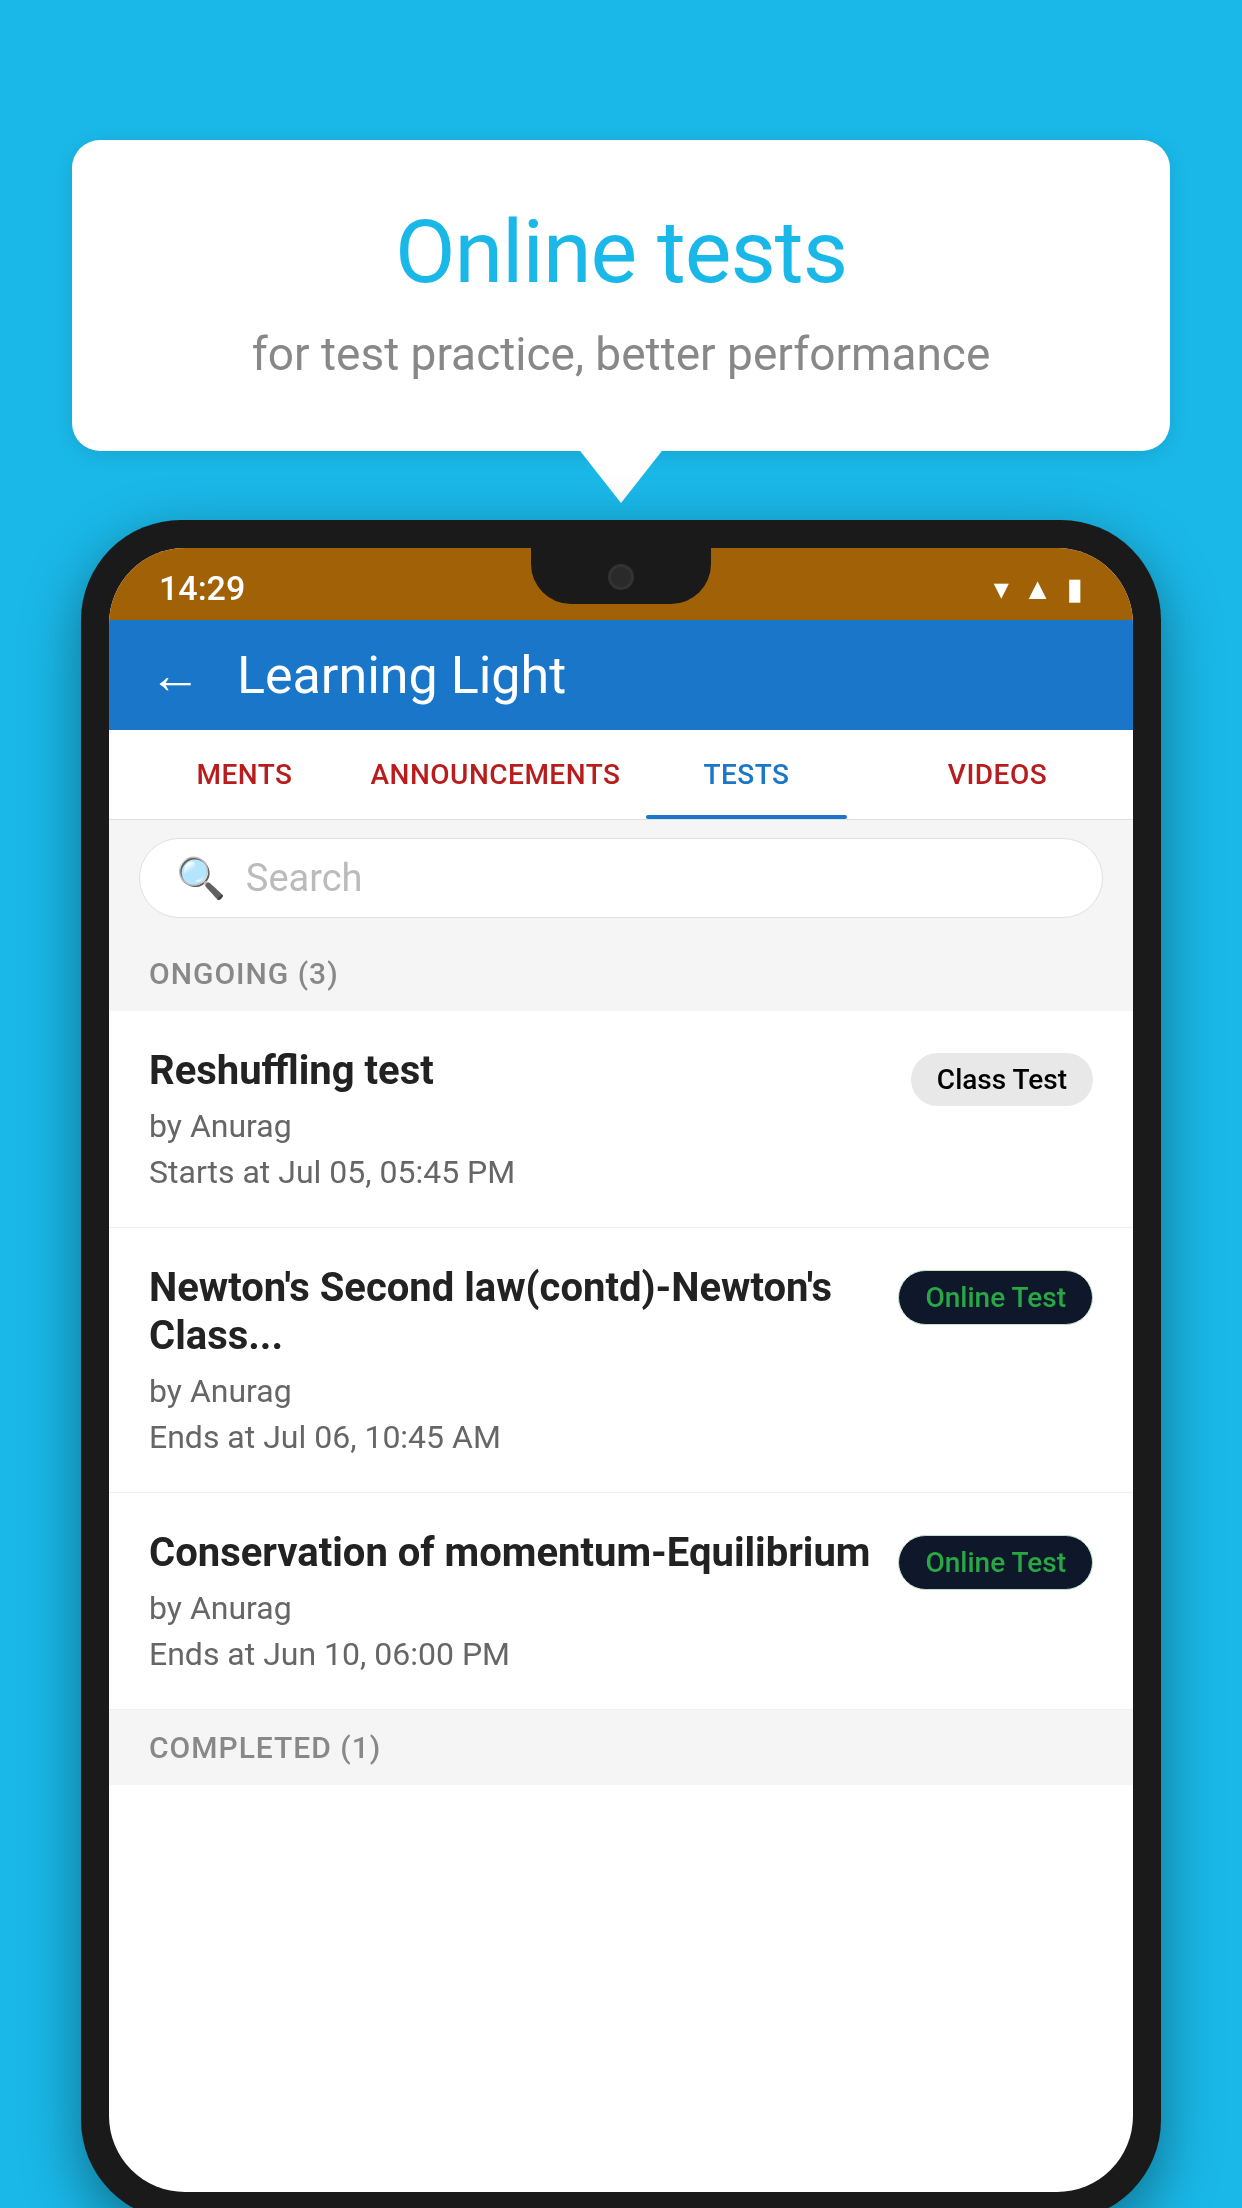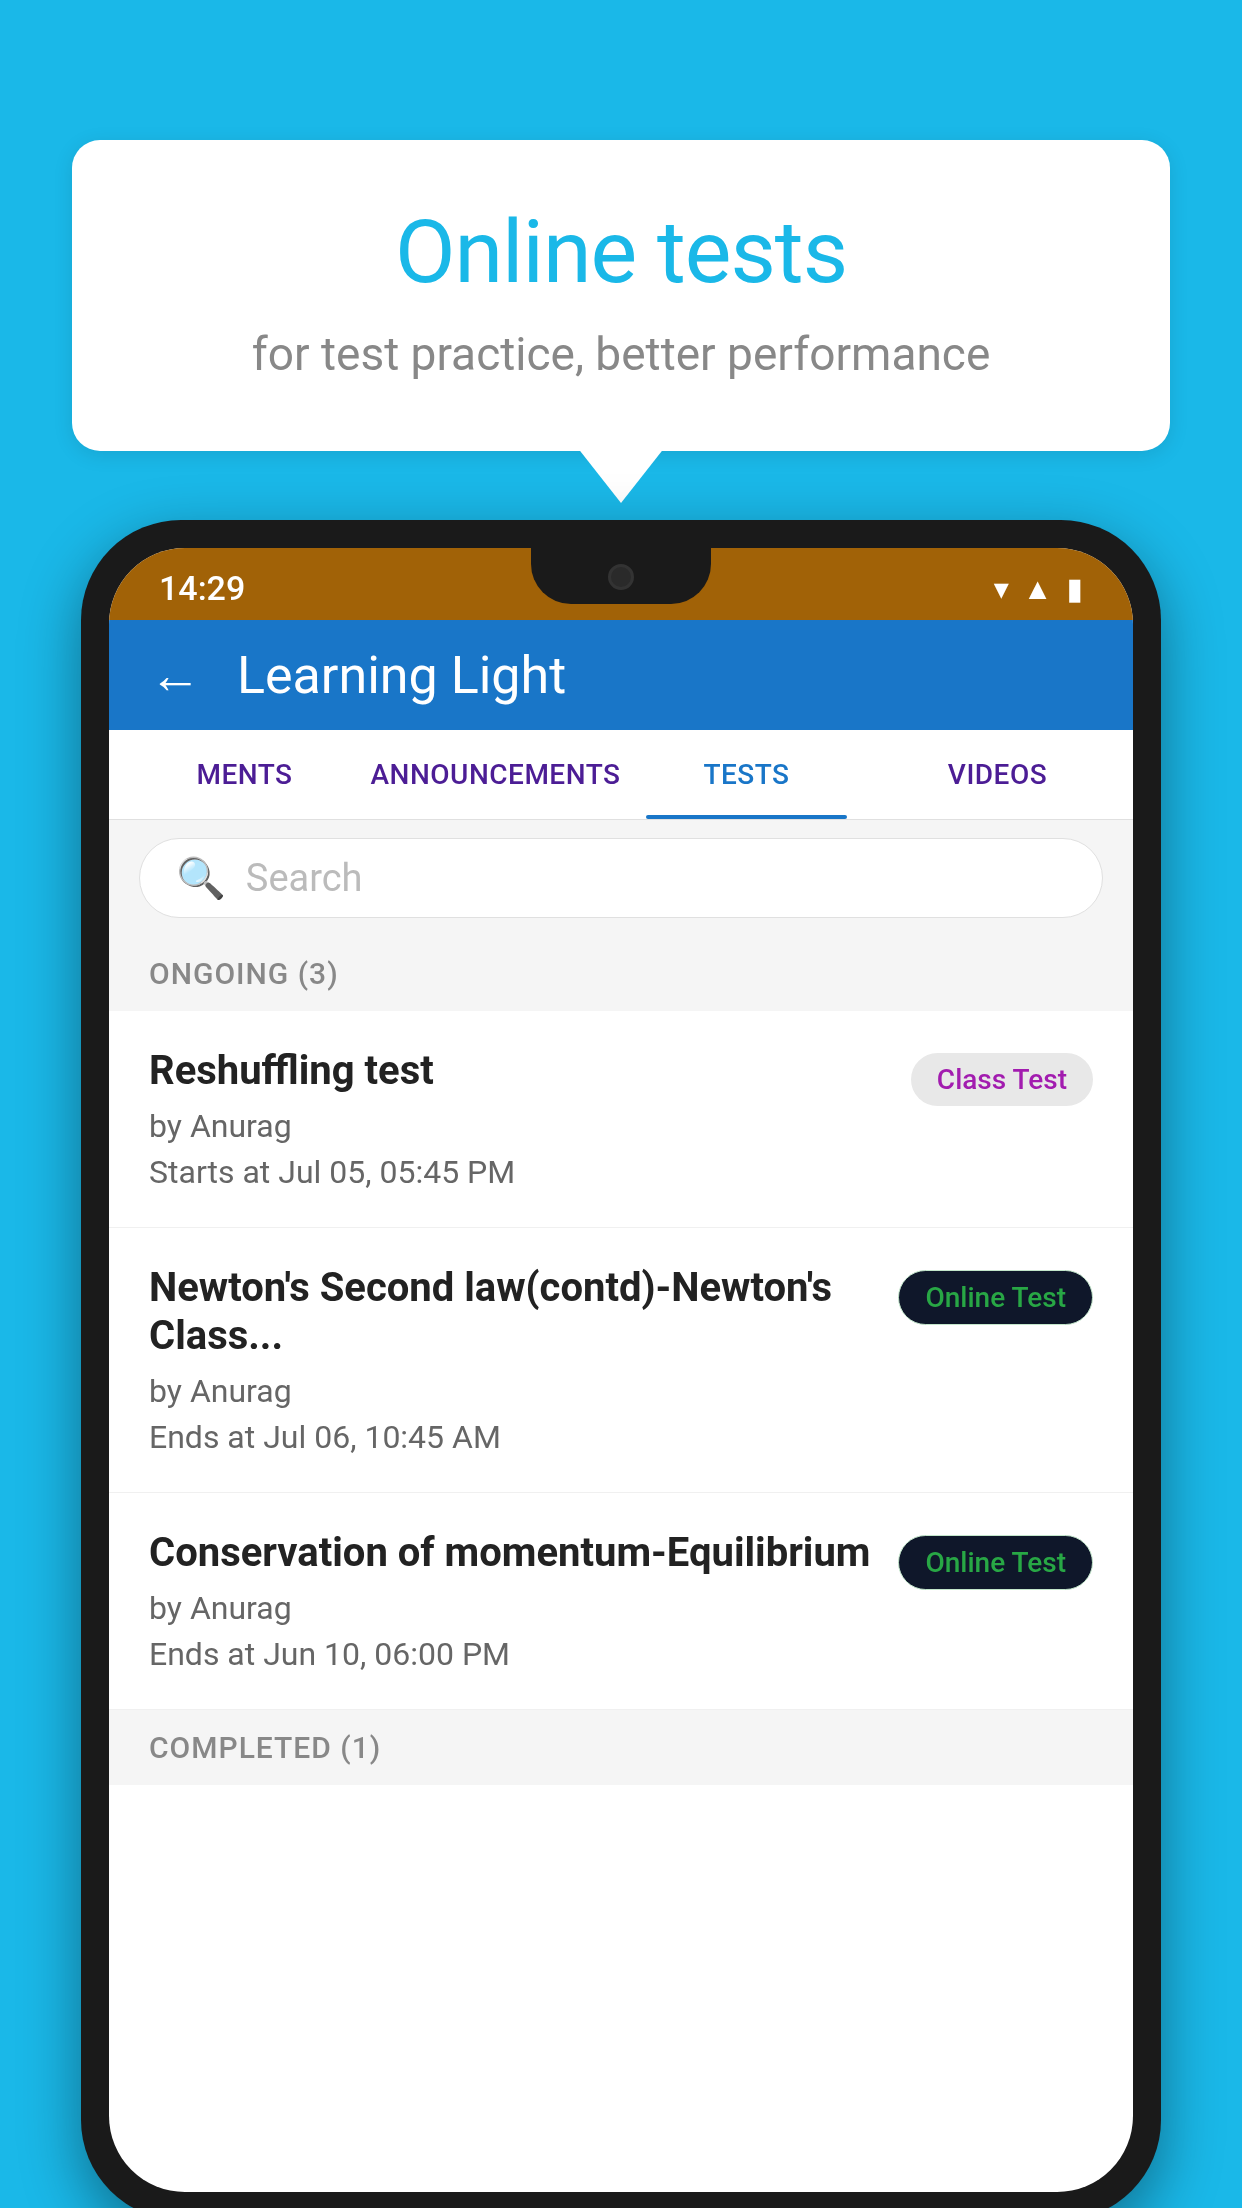--- a/index.html
+++ b/index.html
@@ -194,21 +194,21 @@
       align-items: center;
       border-bottom: 1px solid #e0e0e0;
       padding: 0 10px;
     }
 
     .tab-item {
       flex: 1;
       text-align: center;
       font-size: 28px;
       font-weight: 500;
-      color: #4c1d95;
+      color: #b91c1c;
       height: 100%;
       display: flex;
       align-items: center;
       justify-content: center;
       position: relative;
       letter-spacing: 0.5px;
     }
 
     .tab-item.active {
       color: #1976c8;
@@ -306,21 +306,21 @@
       border-radius: 30px;
       padding: 10px 26px;
       font-size: 28px;
       font-weight: 500;
       white-space: nowrap;
       margin-top: 6px;
     }
 
     .badge-class {
       background: #e8e8e8;
-      color: #a21caf;
+      color: #000000;
     }
 
     .badge-online {
       background: #0f172a;
       color: #28a745;
       border: 1px solid #c3e6cb;
     }
 
     
     .completed-header {

